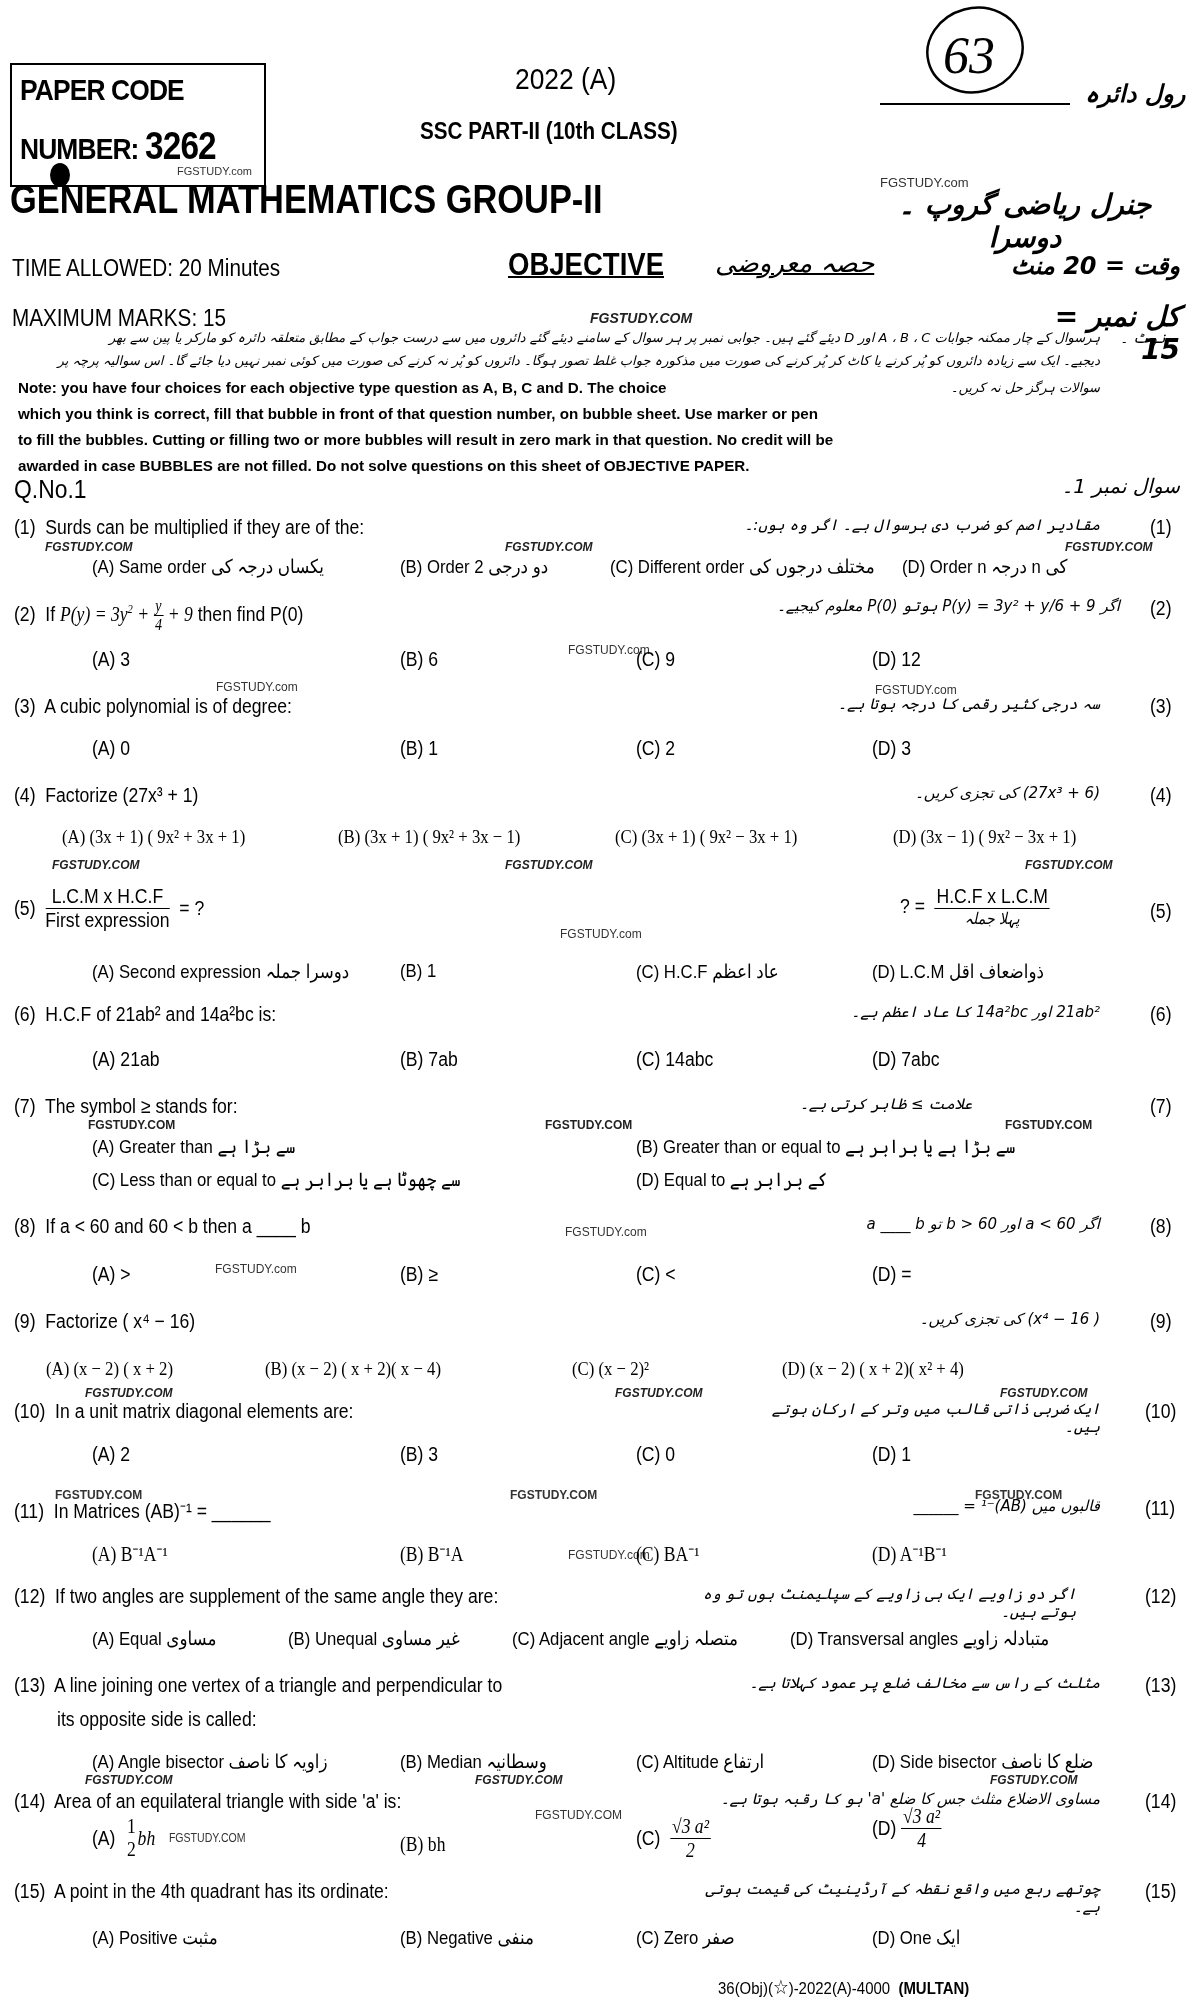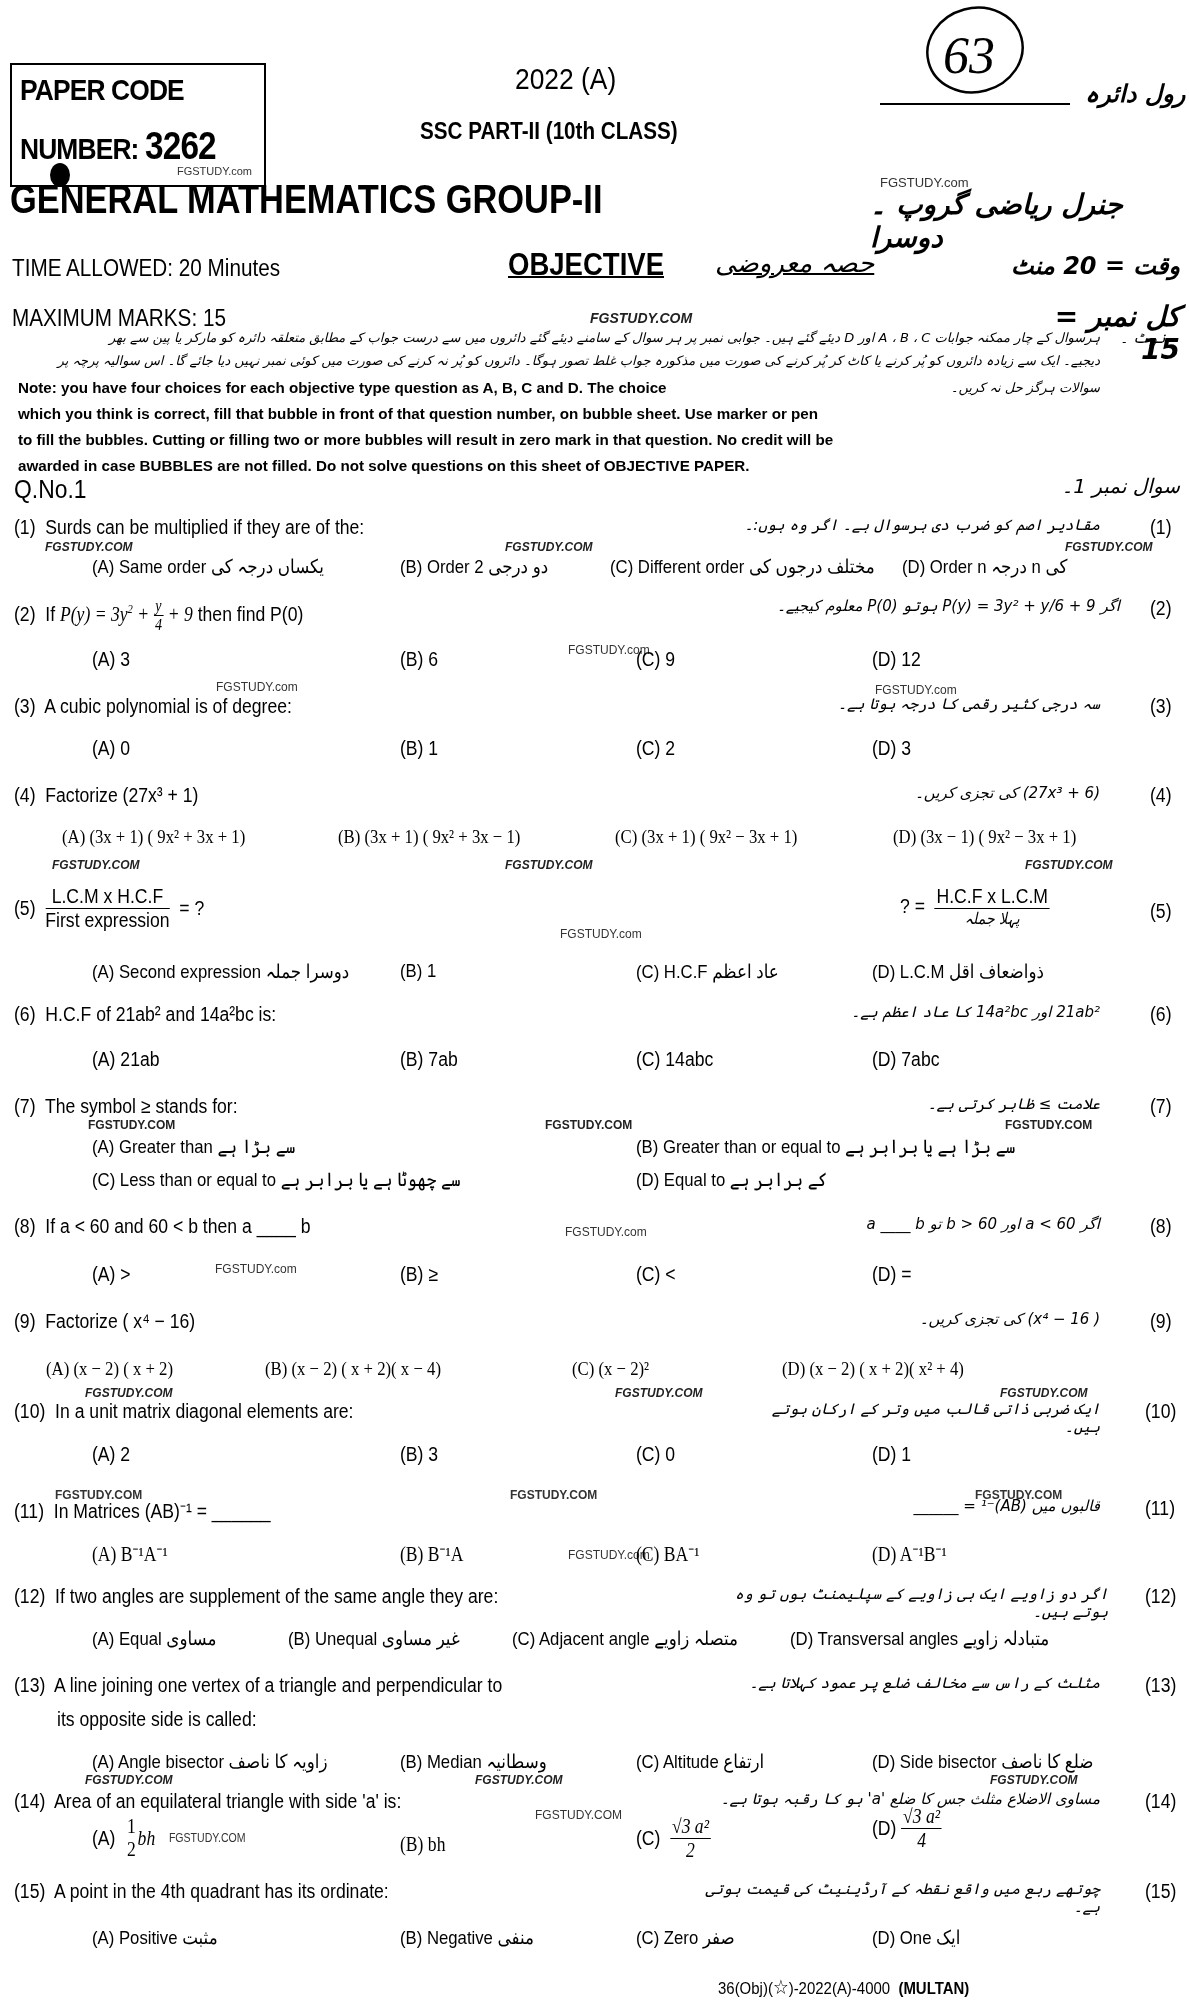--- a/index.html
+++ b/index.html
@@ -44,21 +44,21 @@
 
 <svg class="abs hand" viewBox="0 0 140 95">
   <ellipse cx="70" cy="45" rx="48" ry="42" fill="none" stroke="#000" stroke-width="2.5" transform="rotate(-15 70 45)"></ellipse>
   <text x="38" y="68" font-family="Liberation Serif, serif" font-style="italic" font-size="52" fill="#000">63</text>
 </svg>
 <div class="abs rollline"></div>
 <div class="abs urdu" style="left:1085px;top:80px;font-size:24px;font-weight:bold;">رول دائرہ</div>
 
 <div class="abs cond title-main">GENERAL MATHEMATICS GROUP-II</div>
 <div class="abs wm2" style="left:880px;top:175px;font-size:13px;">FGSTUDY.com</div>
-<div class="abs urdu" style="left:870px;top:188px;width:310px;font-size:28px;font-weight:bold;text-align:left;">جنرل ریاضی گروپ ۔ دوسرا</div>
+<div class="abs urdu" style="left:870px;top:188px;width:310px;font-size:28px;font-weight:bold;text-align:center;">جنرل ریاضی گروپ ۔ دوسرا</div>
 
 <div class="abs cond" style="left:12px;top:255px;font-size:23px;transform:scaleX(0.9);white-space:nowrap;">TIME ALLOWED: 20 Minutes</div>
 <div class="abs cond uline" style="left:508px;top:246px;font-size:32px;font-weight:bold;transform:scaleX(0.86);">OBJECTIVE</div>
 <div class="abs urdu uline" style="left:715px;top:248px;font-size:26px;">حصہ معروضی</div>
 <div class="abs urdu" style="left:1010px;top:252px;width:170px;font-size:24px;font-weight:bold;text-align:right;">وقت = 20 منٹ</div>
 
 <div class="abs cond" style="left:12px;top:305px;font-size:23px;transform:scaleX(0.9);white-space:nowrap;">MAXIMUM MARKS: 15</div>
 <div class="abs wm" style="left:590px;top:310px;font-size:14px;">FGSTUDY.COM</div>
 <div class="abs urdu" style="left:1010px;top:300px;width:170px;font-size:28px;font-weight:bold;text-align:right;">کل نمبر = 15</div>
 
@@ -137,21 +137,21 @@
 
 <div class="abs q cond" style="left:14px;top:1003px;"><span>(6)</span>&nbsp; <span>H.C.F of  21ab² and  14a²bc is:</span></div>
 <div class="abs urdu" style="left:760px;top:1003px;width:340px;text-align:right;">21ab² اور 14a²bc کا عاد اعظم ہے۔</div>
 <div class="abs q cond" style="left:1150px;top:1003px;">(6)</div>
 <div class="abs q cond" style="left:92px;top:1048px;">(A)  21ab</div>
 <div class="abs q cond" style="left:400px;top:1048px;">(B)  7ab</div>
 <div class="abs q cond" style="left:636px;top:1048px;">(C)  14abc</div>
 <div class="abs q cond" style="left:872px;top:1048px;">(D)  7abc</div>
 
 <div class="abs q cond" style="left:14px;top:1095px;"><span>(7)</span>&nbsp; <span>The symbol  ≥  stands for:</span></div>
-<div class="abs urdu" style="left:800px;top:1095px;width:300px;text-align:right;">علامت  ≥  ظاہر کرتی ہے۔</div>
+<div class="abs urdu" style="left:800px;top:1095px;width:300px;text-align:left;">علامت  ≥  ظاہر کرتی ہے۔</div>
 <div class="abs q cond" style="left:1150px;top:1095px;">(7)</div>
 <div class="abs wm" style="left:88px;top:1118px;font-style:normal;">FGSTUDY.COM</div>
 <div class="abs wm" style="left:545px;top:1118px;font-style:normal;">FGSTUDY.COM</div>
 <div class="abs wm" style="left:1005px;top:1118px;font-style:normal;">FGSTUDY.COM</div>
 <div class="abs q cond" style="left:92px;top:1135px;font-size:19px;">(A) Greater than سے بڑا ہے</div>
 <div class="abs q cond" style="left:636px;top:1135px;font-size:19px;">(B) Greater than or equal to  سے بڑا ہے یا برابر ہے</div>
 <div class="abs q cond" style="left:92px;top:1168px;font-size:19px;">(C) Less than or equal to   سے چھوٹا ہے یا برابر ہے</div>
 <div class="abs q cond" style="left:636px;top:1168px;font-size:19px;">(D) Equal to کے برابر ہے</div>
 
 <div class="abs q cond" style="left:14px;top:1215px;"><span>(8)</span>&nbsp; <span>If a &lt; 60  and  60 &lt; b   then a ____ b</span></div>
@@ -189,21 +189,21 @@
 <div class="abs wm2" style="left:975px;top:1488px;font-weight:bold;">FGSTUDY.COM</div>
 <div class="abs urdu" style="left:800px;top:1497px;width:300px;text-align:right;">قالبوں میں (AB)⁻¹ = ______</div>
 <div class="abs q cond" style="left:1145px;top:1497px;">(11)</div>
 <div class="abs q cond serif" style="left:92px;top:1540px;font-style:normal;">(A)  B⁻¹A⁻¹</div>
 <div class="abs q cond serif" style="left:400px;top:1540px;font-style:normal;">(B)  B⁻¹A</div>
 <div class="abs wm2" style="left:568px;top:1548px;">FGSTUDY.com</div>
 <div class="abs q cond serif" style="left:636px;top:1540px;font-style:normal;">(C)  BA⁻¹</div>
 <div class="abs q cond serif" style="left:872px;top:1540px;font-style:normal;">(D)  A⁻¹B⁻¹</div>
 
 <div class="abs q cond" style="left:14px;top:1585px;"><span>(12)</span>&nbsp; <span>If two angles are supplement of the same angle they are:</span></div>
-<div class="abs urdu" style="left:708px;top:1585px;width:400px;text-align:right;">اگر دو زاویے ایک ہی زاویے کے سپلیمنٹ ہوں تو وہ ہوتے ہیں۔</div>
+<div class="abs urdu" style="left:676px;top:1585px;width:400px;text-align:right;">اگر دو زاویے ایک ہی زاویے کے سپلیمنٹ ہوں تو وہ ہوتے ہیں۔</div>
 <div class="abs q cond" style="left:1145px;top:1585px;">(12)</div>
 <div class="abs q cond" style="left:92px;top:1627px;font-size:19px;">(A) Equal  مساوی</div>
 <div class="abs q cond" style="left:288px;top:1627px;font-size:19px;">(B) Unequal غیر مساوی</div>
 <div class="abs q cond" style="left:512px;top:1627px;font-size:19px;">(C) Adjacent angle  متصلہ زاویے</div>
 <div class="abs q cond" style="left:790px;top:1627px;font-size:19px;">(D) Transversal angles  متبادلہ زاویے</div>
 
 <div class="abs q cond" style="left:14px;top:1674px;"><span>(13)</span>&nbsp; <span>A line joining one vertex of a triangle and perpendicular to</span></div>
 <div class="abs q cond" style="left:57px;top:1708px;">its opposite side is called:</div>
 <div class="abs urdu" style="left:700px;top:1674px;width:400px;text-align:right;">مثلث کے راس سے مخالف ضلع پر عمود کہلاتا ہے۔</div>
 <div class="abs q cond" style="left:1145px;top:1674px;">(13)</div>

